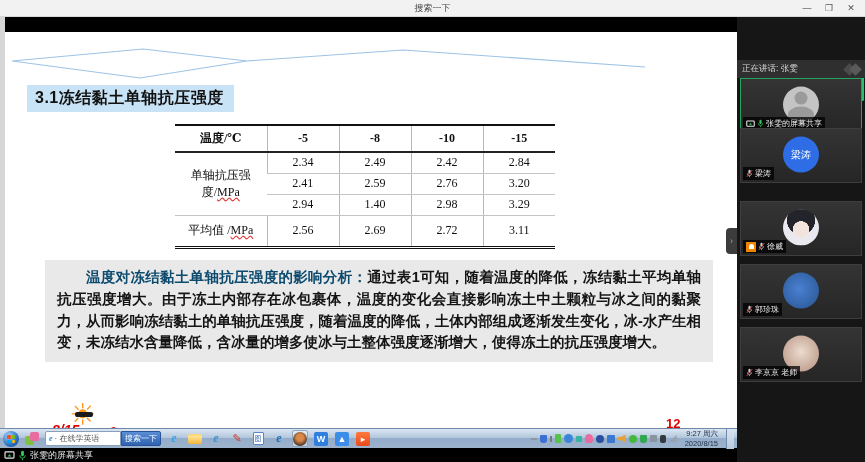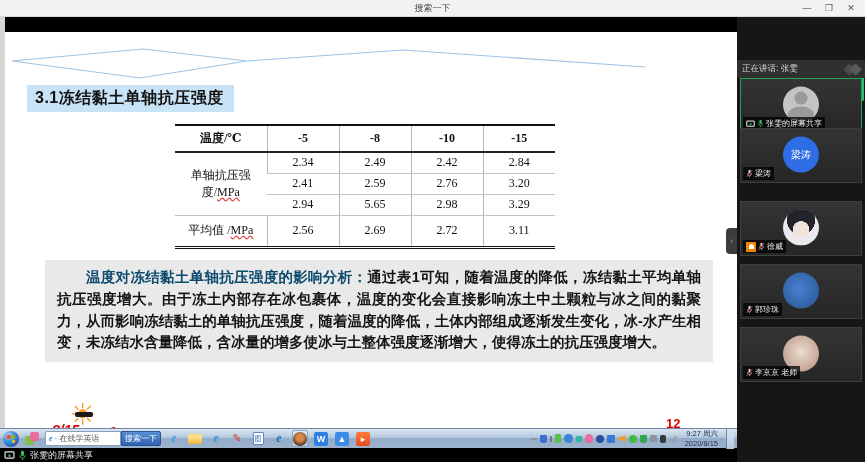--- a/index.html
+++ b/index.html
@@ -177,21 +177,21 @@
             <td>2.84</td>
           </tr>
           <tr class="r">
             <td>2.41</td>
             <td>2.59</td>
             <td>2.76</td>
             <td>3.20</td>
           </tr>
           <tr class="r">
             <td>2.94</td>
-            <td>5.65</td>
+            <td>1.40</td>
             <td>2.98</td>
             <td>3.29</td>
           </tr>
           <tr class="avg">
             <td><span>平均值 /</span><span class="wavy">MPa</span></td>
             <td>2.56</td>
             <td>2.69</td>
             <td>2.72</td>
             <td>3.11</td>
           </tr>

